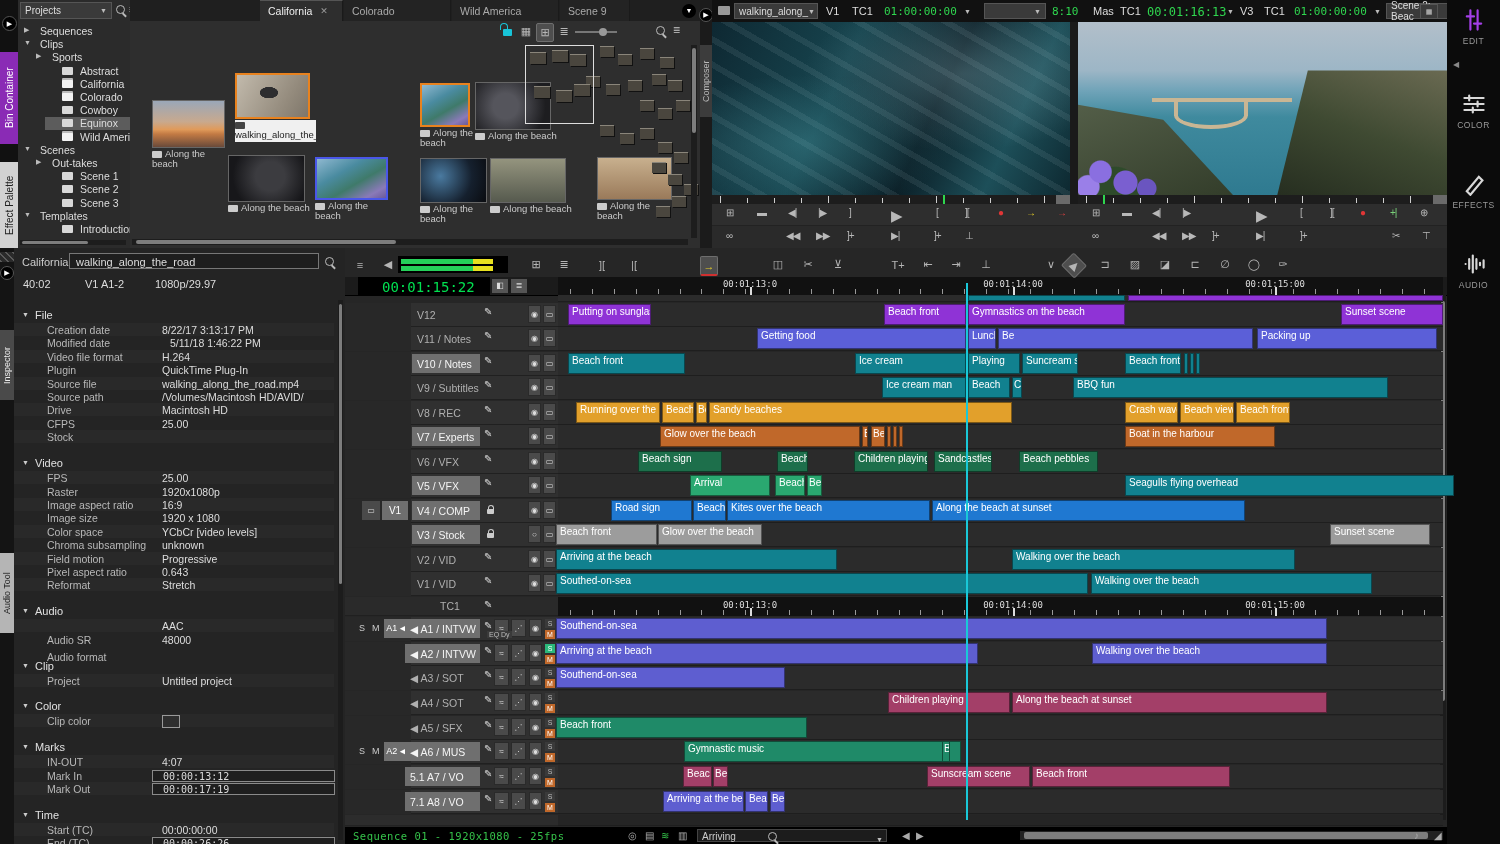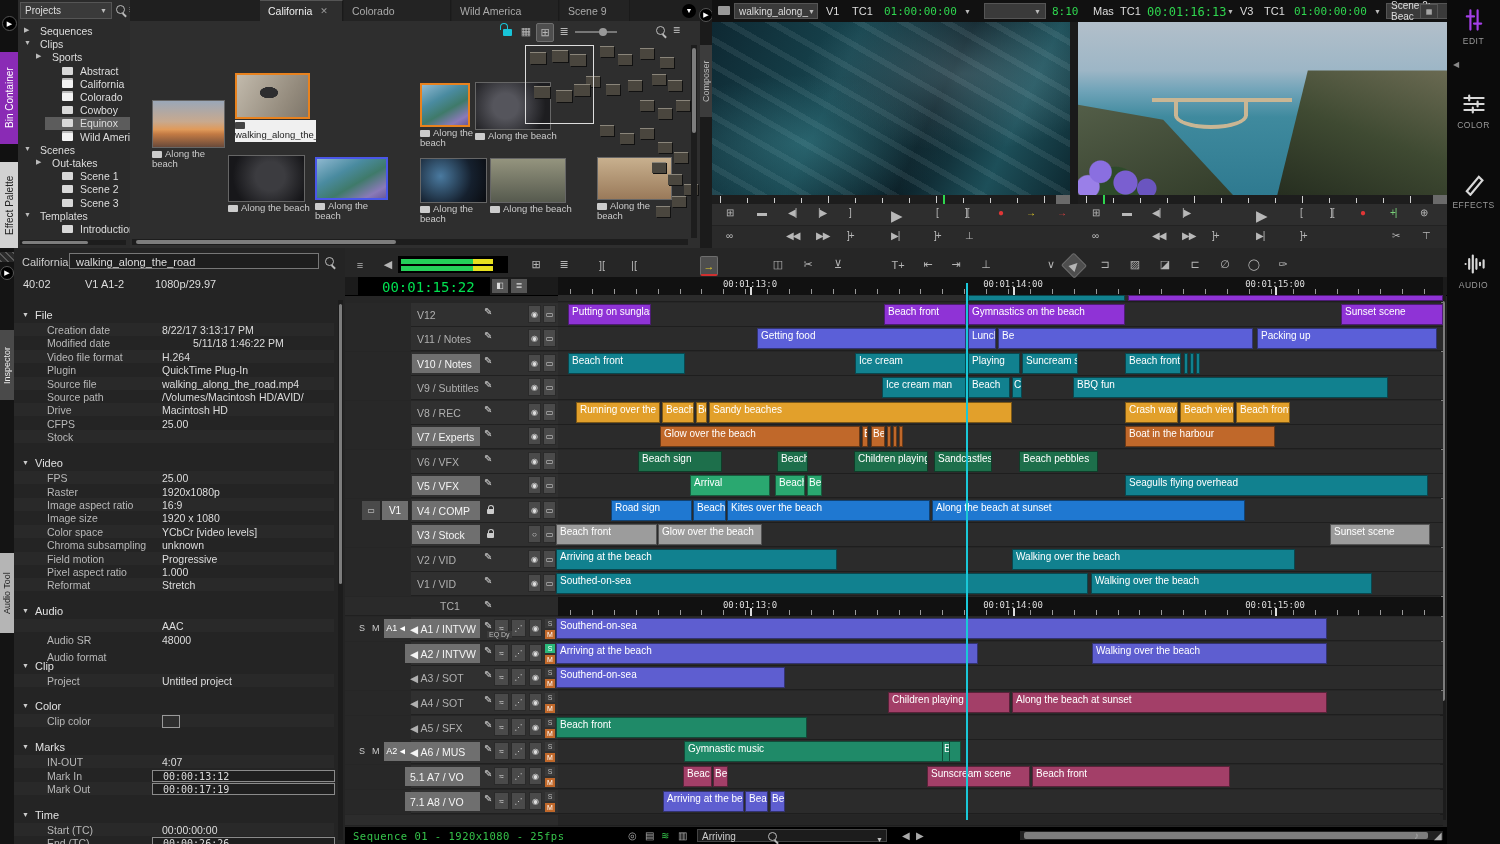--- a/index.html
+++ b/index.html
@@ -455,21 +455,21 @@
     <div class="sideitem" style="top: 252px; position: absolute;"><svg width="24" height="24" viewBox="0 0 20 20" style="display:block;margin:0 auto 4px auto;">
         <path d="M3 10v0M6 6v8M9 3v14M12 6v8M15 9v2M18 7v6" stroke="#d8d8d8" stroke-width="1.8" fill="none" stroke-linecap="round"></path>
       </svg><span>AUDIO</span></div>
     <div id="inspector-rows" style="position: absolute; left: 14px; top: 248px; width: 331px; height: 596px; overflow: hidden; pointer-events: none;">
       <div class="isec-tw" style="position: absolute; left: 8px; top: 63px; pointer-events: auto;">▼</div>
       <div class="isec-title" style="position: absolute; left: 21px; top: 61px; pointer-events: auto;">File</div>
       <div style="position: absolute; left: 0px; top: 75px; width: 320px; height: 13px; background: rgba(255, 255, 255, 0.024);"></div>
       <div class="irow-label" style="position: absolute; left: 33px; top: 76px;">Creation date</div>
       <div class="irow-value" style="position: absolute; left: 148px; top: 76px;">8/22/17    3:13:17 PM</div>
       <div class="irow-label" style="position: absolute; left: 33px; top: 89.4px;">Modified date</div>
-      <div class="irow-value" style="position: absolute; left: 163px; top: 89.4px; padding-left: 16px;">5/11/18    1:46:22 PM</div>
+      <div class="irow-value" style="position: absolute; left: 140px; top: 89.4px; padding-left: 16px;">5/11/18    1:46:22 PM</div>
       <div style="position: absolute; left: 0px; top: 101.8px; width: 320px; height: 13px; background: rgba(255, 255, 255, 0.024);"></div>
       <div class="irow-label" style="position: absolute; left: 33px; top: 102.8px;">Video file format</div>
       <div class="irow-value" style="position: absolute; left: 148px; top: 102.8px;">H.264</div>
       <div class="irow-label" style="position: absolute; left: 33px; top: 116.2px;">Plugin</div>
       <div class="irow-value" style="position: absolute; left: 148px; top: 116.2px;">QuickTime Plug-In</div>
       <div style="position: absolute; left: 0px; top: 128.6px; width: 320px; height: 13px; background: rgba(255, 255, 255, 0.024);"></div>
       <div class="irow-label" style="position: absolute; left: 33px; top: 129.6px;">Source file</div>
       <div class="irow-value" style="position: absolute; left: 148px; top: 129.6px;">walking_along_the_road.mp4</div>
       <div class="irow-label" style="position: absolute; left: 33px; top: 143px;">Source path</div>
       <div class="irow-value" style="position: absolute; left: 148px; top: 143px;">/Volumes/Macintosh HD/AVID/</div>
@@ -495,21 +495,21 @@
       <div class="irow-value" style="position: absolute; left: 148px; top: 264.3px;">1920 x 1080</div>
       <div style="position: absolute; left: 0px; top: 276.7px; width: 320px; height: 13px; background: rgba(255, 255, 255, 0.024);"></div>
       <div class="irow-label" style="position: absolute; left: 33px; top: 277.7px;">Color space</div>
       <div class="irow-value" style="position: absolute; left: 148px; top: 277.7px;">YCbCr [video levels]</div>
       <div class="irow-label" style="position: absolute; left: 33px; top: 291.1px;">Chroma subsampling</div>
       <div class="irow-value" style="position: absolute; left: 148px; top: 291.1px;">unknown</div>
       <div style="position: absolute; left: 0px; top: 303.5px; width: 320px; height: 13px; background: rgba(255, 255, 255, 0.024);"></div>
       <div class="irow-label" style="position: absolute; left: 33px; top: 304.5px;">Field motion</div>
       <div class="irow-value" style="position: absolute; left: 148px; top: 304.5px;">Progressive</div>
       <div class="irow-label" style="position: absolute; left: 33px; top: 317.9px;">Pixel aspect ratio</div>
-      <div class="irow-value" style="position: absolute; left: 148px; top: 317.9px;">1.000</div>
+      <div class="irow-value" style="position: absolute; left: 148px; top: 317.9px;">0.643</div>
       <div style="position: absolute; left: 0px; top: 330.3px; width: 320px; height: 13px; background: rgba(255, 255, 255, 0.024);"></div>
       <div class="irow-label" style="position: absolute; left: 33px; top: 331.3px;">Reformat</div>
       <div class="irow-value" style="position: absolute; left: 148px; top: 331.3px;">Stretch</div>
       <div class="isec-tw" style="position: absolute; left: 8px; top: 359.2px; pointer-events: auto;">▼</div>
       <div class="isec-title" style="position: absolute; left: 21px; top: 357.2px; pointer-events: auto;">Audio</div>
       <div style="position: absolute; left: 0px; top: 371.2px; width: 320px; height: 13px; background: rgba(255, 255, 255, 0.024);"></div>
       <div class="irow-label" style="position: absolute; left: 33px; top: 372.2px; margin-top: 31px;">Audio format</div>
       <div class="irow-value" style="position: absolute; left: 148px; top: 372.2px;">AAC</div>
       <div class="irow-label" style="position: absolute; left: 33px; top: 385.6px;">Audio SR</div>
       <div class="irow-value" style="position: absolute; left: 148px; top: 385.6px;">48000</div>
@@ -902,21 +902,21 @@
       <div class="clip" style="left: 899px; top: 426px; width: 4px; background: rgb(192, 104, 42); pointer-events: auto; padding: 1px;"></div>
       <div class="clip" style="left: 1125px; top: 426px; width: 150px; background: rgb(192, 104, 42); pointer-events: auto;">Boat in the harbour</div>
       <div class="clip" style="left: 638px; top: 451px; width: 84px; background: rgb(29, 111, 75); pointer-events: auto;">Beach sign</div>
       <div class="clip" style="left: 777px; top: 451px; width: 31px; background: rgb(29, 111, 75); pointer-events: auto;">Beach</div>
       <div class="clip" style="left: 854px; top: 451px; width: 74px; background: rgb(29, 111, 75); pointer-events: auto;">Children playing</div>
       <div class="clip" style="left: 934px; top: 451px; width: 58px; background: rgb(29, 111, 75); pointer-events: auto;">Sandcastles</div>
       <div class="clip" style="left: 1019px; top: 451px; width: 79px; background: rgb(29, 111, 75); pointer-events: auto;">Beach pebbles</div>
       <div class="clip" style="left: 690px; top: 475px; width: 80px; background: rgb(42, 168, 112); pointer-events: auto;">Arrival</div>
       <div class="clip" style="left: 775px; top: 475px; width: 30px; background: rgb(42, 168, 112); pointer-events: auto;">Beach</div>
       <div class="clip" style="left: 807px; top: 475px; width: 15px; background: rgb(42, 168, 112); pointer-events: auto; padding: 1px;">Be</div>
-      <div class="clip" style="left: 1125px; top: 475px; width: 303px; background: rgb(17, 129, 143); pointer-events: auto;">Seagulls flying overhead</div>
+      <div class="clip" style="left: 1125px; top: 475px; width: 329px; background: rgb(17, 129, 143); pointer-events: auto;">Seagulls flying overhead</div>
       <div class="clip" style="left: 611px; top: 500px; width: 81px; background: rgb(31, 120, 209); pointer-events: auto;">Road sign</div>
       <div class="clip" style="left: 693px; top: 500px; width: 33px; background: rgb(31, 120, 209); pointer-events: auto;">Beach</div>
       <div class="clip" style="left: 727px; top: 500px; width: 203px; background: rgb(31, 120, 209); pointer-events: auto;">Kites over the beach</div>
       <div class="clip" style="left: 932px; top: 500px; width: 313px; background: rgb(31, 120, 209); pointer-events: auto;">Along the beach at sunset</div>
       <div class="clip" style="left: 556px; top: 524px; width: 101px; background: rgb(156, 156, 156); pointer-events: auto;">Beach front</div>
       <div class="clip" style="left: 658px; top: 524px; width: 104px; background: rgb(156, 156, 156); pointer-events: auto;">Glow over the beach</div>
       <div class="clip" style="left: 1330px; top: 524px; width: 100px; background: rgb(156, 156, 156); pointer-events: auto;">Sunset scene</div>
       <div class="clip" style="left: 556px; top: 549px; width: 281px; background: rgb(17, 129, 143); pointer-events: auto;">Arriving at the beach</div>
       <div class="clip" style="left: 1012px; top: 549px; width: 283px; background: rgb(17, 129, 143); pointer-events: auto;">Walking over the beach</div>
       <div class="clip" style="left: 556px; top: 573px; width: 532px; background: rgb(17, 129, 143); pointer-events: auto;">Southed-on-sea</div>

